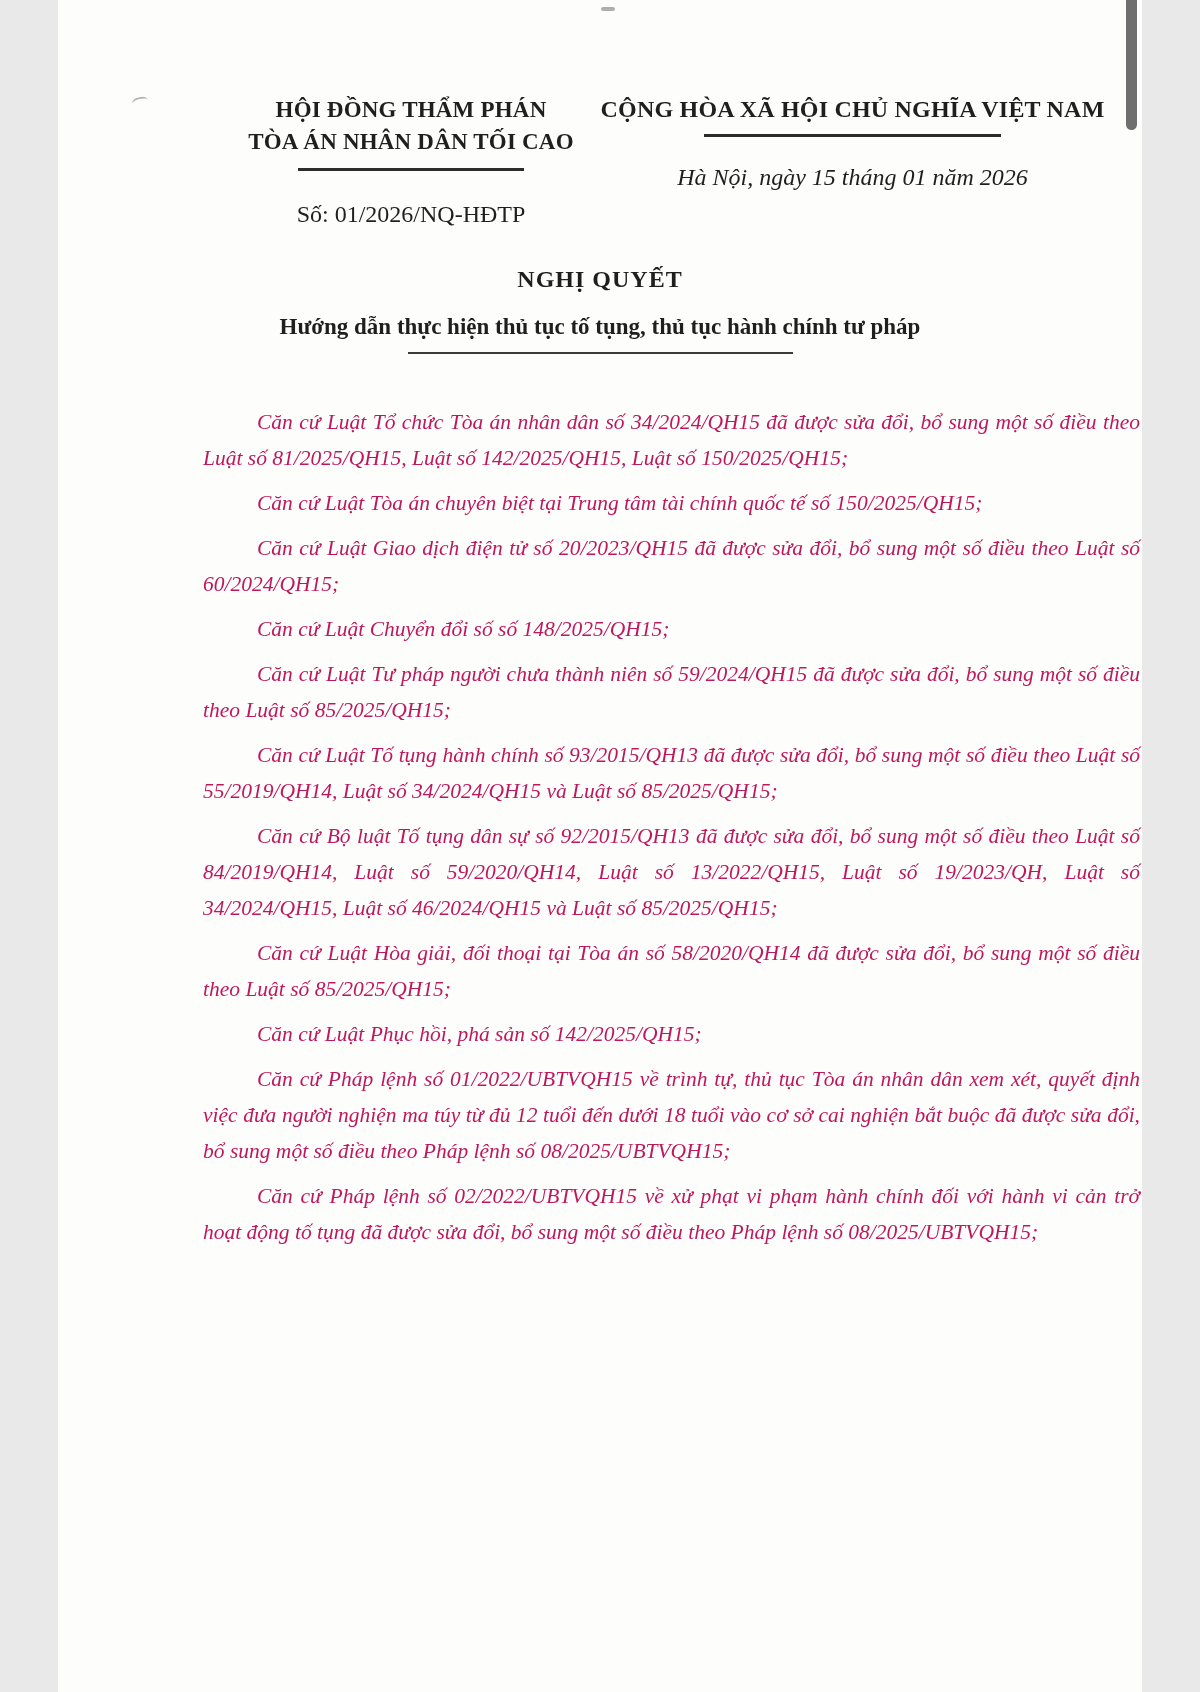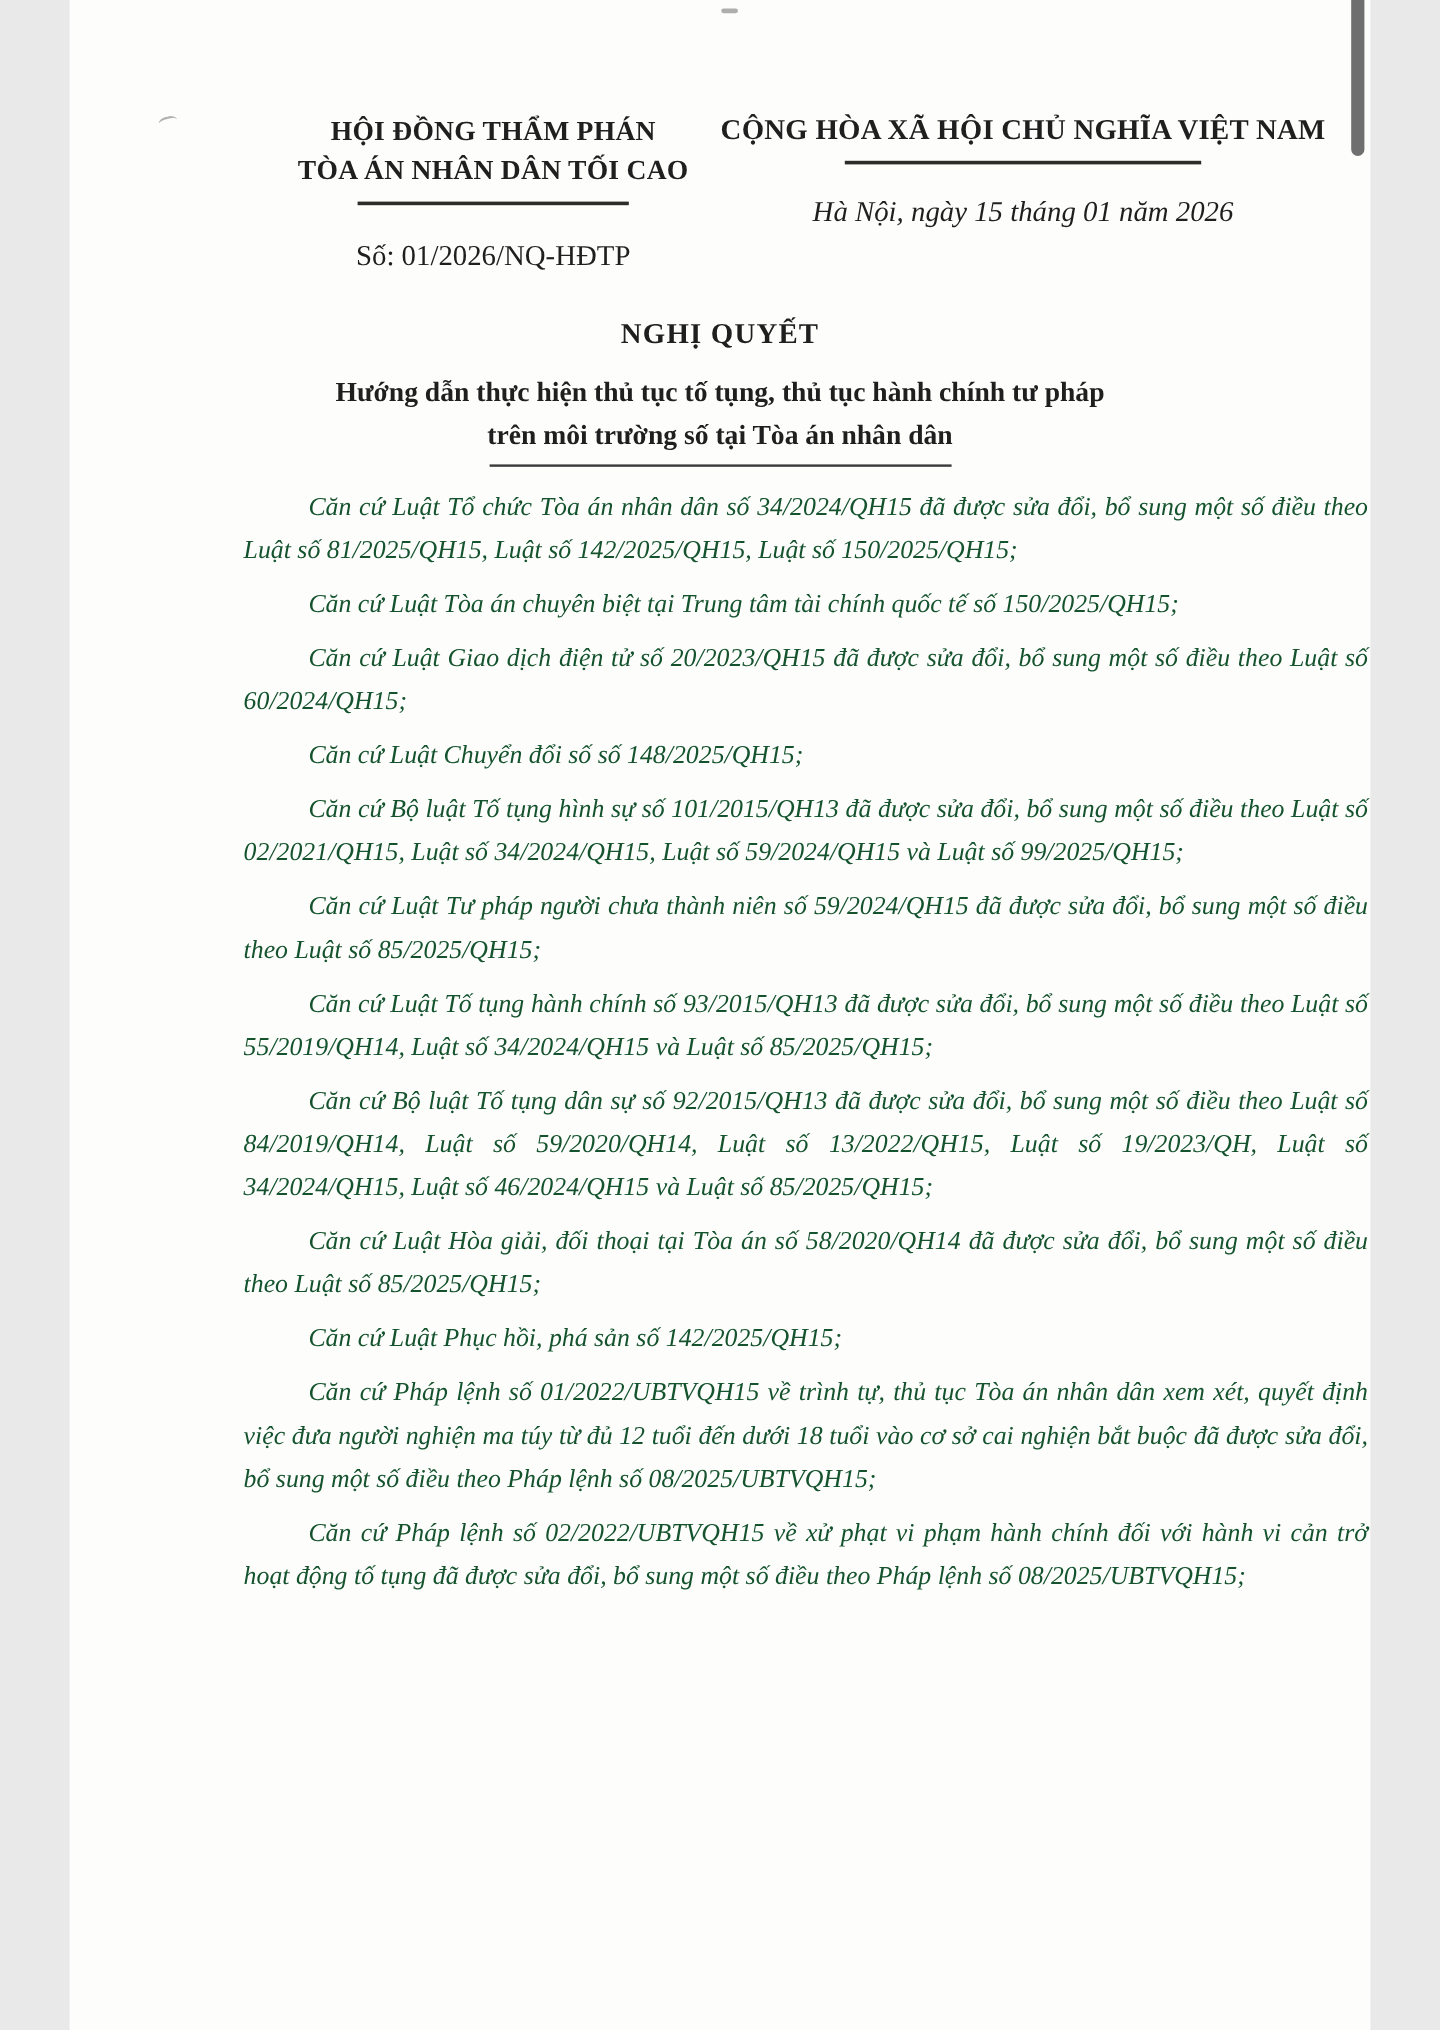--- a/index.html
+++ b/index.html
@@ -147,21 +147,21 @@
     left: 145px;
     width: 937px;
     text-align: justify;
   }
   .para {
     margin: 0 0 9px;
     font-size: 21.5px;
     font-style: italic;
     line-height: 36px;
     text-indent: 54px;
-    color: #14532d;
+    color: #be185d;
   }
 </style>
 </head>
 <body>
 
 <div class="page">
 
   <div class="artifact-right-bar"></div>
   <div class="artifact-top-dash"></div>
   <div class="artifact-pencil-mark"></div>
@@ -177,31 +177,29 @@
       <div class="country-line">CỘNG HÒA XÃ HỘI CHỦ NGHĨA VIỆT NAM</div>
       <div class="rule rule-right"></div>
       <div class="place-date">Hà Nội, ngày 15 tháng 01 năm 2026</div>
     </div>
   </header>
 
   <section class="title-block">
     <h1 class="doc-type">NGHỊ QUYẾT</h1>
     <h2 class="subtitle">
       <span>Hướng dẫn thực hiện thủ tục tố tụng, thủ tục hành chính tư pháp</span><br>
-      <span>trên môi trường số tại Tòa án nhân dân</span>
     </h2>
     <div class="subtitle-rule"></div>
   </section>
 
   <section class="body-text">
       <p class="para">Căn cứ Luật Tổ chức Tòa án nhân dân số 34/2024/QH15 đã được sửa đổi, bổ sung một số điều theo Luật số 81/2025/QH15, Luật số 142/2025/QH15, Luật số 150/2025/QH15;</p>
       <p class="para">Căn cứ Luật Tòa án chuyên biệt tại Trung tâm tài chính quốc tế số 150/2025/QH15;</p>
       <p class="para">Căn cứ Luật Giao dịch điện tử số 20/2023/QH15 đã được sửa đổi, bổ sung một số điều theo Luật số 60/2024/QH15;</p>
       <p class="para">Căn cứ Luật Chuyển đổi số số 148/2025/QH15;</p>
-      <p class="para">Căn cứ Bộ luật Tố tụng hình sự số 101/2015/QH13 đã được sửa đổi, bổ sung một số điều theo Luật số 02/2021/QH15, Luật số 34/2024/QH15, Luật số 59/2024/QH15 và Luật số 99/2025/QH15;</p>
       <p class="para">Căn cứ Luật Tư pháp người chưa thành niên số 59/2024/QH15 đã được sửa đổi, bổ sung một số điều theo Luật số 85/2025/QH15;</p>
       <p class="para">Căn cứ Luật Tố tụng hành chính số 93/2015/QH13 đã được sửa đổi, bổ sung một số điều theo Luật số 55/2019/QH14, Luật số 34/2024/QH15 và Luật số 85/2025/QH15;</p>
       <p class="para">Căn cứ Bộ luật Tố tụng dân sự số 92/2015/QH13 đã được sửa đổi, bổ sung một số điều theo Luật số 84/2019/QH14, Luật số 59/2020/QH14, Luật số 13/2022/QH15, Luật số 19/2023/QH, Luật số 34/2024/QH15, Luật số 46/2024/QH15 và Luật số 85/2025/QH15;</p>
       <p class="para">Căn cứ Luật Hòa giải, đối thoại tại Tòa án số 58/2020/QH14 đã được sửa đổi, bổ sung một số điều theo Luật số 85/2025/QH15;</p>
       <p class="para">Căn cứ Luật Phục hồi, phá sản số 142/2025/QH15;</p>
       <p class="para">Căn cứ Pháp lệnh số 01/2022/UBTVQH15 về trình tự, thủ tục Tòa án nhân dân xem xét, quyết định việc đưa người nghiện ma túy từ đủ 12 tuổi đến dưới 18 tuổi vào cơ sở cai nghiện bắt buộc đã được sửa đổi, bổ sung một số điều theo Pháp lệnh số 08/2025/UBTVQH15;</p>
       <p class="para">Căn cứ Pháp lệnh số 02/2022/UBTVQH15 về xử phạt vi phạm hành chính đối với hành vi cản trở hoạt động tố tụng đã được sửa đổi, bổ sung một số điều theo Pháp lệnh số 08/2025/UBTVQH15;</p>
     </section>
 
 </div>

